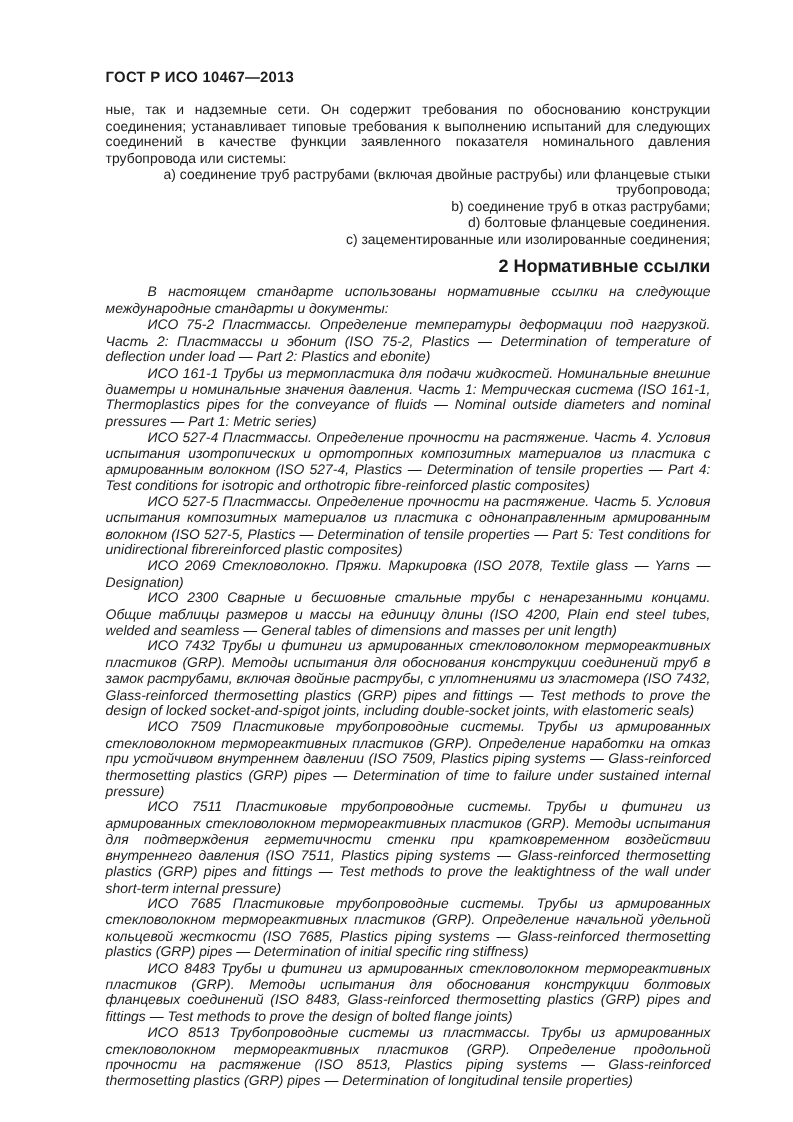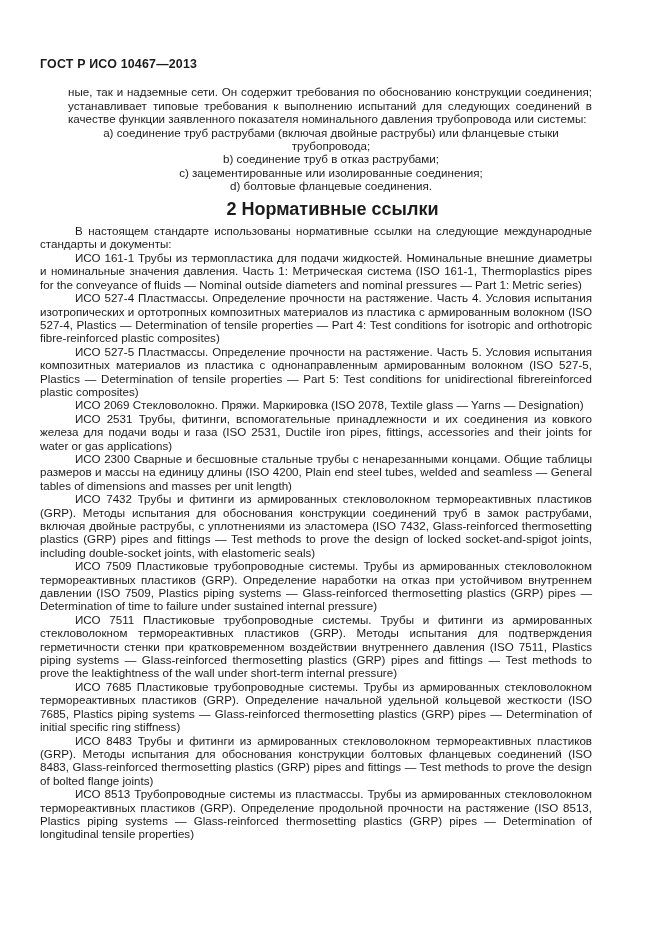--- a/index.html
+++ b/index.html
@@ -6,86 +6,86 @@
     margin: 0;
     padding: 0;
     background: #ffffff;
   }
   .page {
     position: relative;
     width: 661px;
     height: 935px;
     box-sizing: border-box;
     background: #ffffff;
-    padding: 58px 69px 0 40px;
+    padding: 58px 69px 0 88px;
     font-family: "Liberation Sans", "DejaVu Sans", sans-serif;
     font-size: 11.6px;
     line-height: 13.4px;
     color: #1b1b1b;
     overflow: hidden;
   }
   .doc-header {
     font-weight: bold;
     font-size: 12.4px;
     letter-spacing: 0.2px;
     margin: 0 0 14px 0;
     text-align: left;
   }
   p {
     margin: 0;
     text-align: justify;
   }
   .cont {
     text-indent: 0;
-    margin-left: 28px;
   }
   ul.abc {
     list-style: none;
     margin: 0;
     padding: 0;
   }
   ul.abc li {
     padding-left: 30px;
-    text-align: center;
+    text-align: right;
   }
   .section-title {
     font-weight: bold;
-    font-size: 18px;
+    font-size: 15px;
     margin: 10px 0 8px 33px;
-    text-align: center;
+    text-align: right;
   }
   .lead, .ref {
     text-indent: 35px;
+    font-style: italic;
   }
 </style>
 </head>
 <body>
 
 <div class="page">
 
   <div class="doc-header">ГОСТ Р ИСО 10467—2013</div>
 
   <p class="cont">ные, так и надземные сети. Он содержит требования по обоснованию конструкции соединения; устанавливает типовые требования к выполнению испытаний для следующих соединений в качестве функции заявленного показателя номинального давления трубопровода или системы:</p>
 
   <ul class="abc">
     <li>a) соединение труб раструбами (включая двойные раструбы) или фланцевые стыки трубопровода;</li>
     <li>b) соединение труб в отказ раструбами;</li>
+    <li>d) болтовые фланцевые соединения.</li>
     <li>c) зацементированные или изолированные соединения;</li>
-    <li>d) болтовые фланцевые соединения.</li>
   </ul>
 
   <div class="section-title">2  Нормативные ссылки</div>
 
   <p class="lead">В настоящем стандарте использованы нормативные ссылки на следующие международные стандарты и документы:</p>
 
+  <p class="ref">ИСО 75-2 Пластмассы. Определение температуры деформации под нагрузкой. Часть 2: Пластмассы и эбонит (ISO 75-2, Plastics — Determination of temperature of deflection under load — Part 2: Plastics and ebonite)</p>
   <p class="ref">ИСО 161-1 Трубы из термопластика для подачи жидкостей. Номинальные внешние диаметры и номинальные значения давления. Часть 1: Метрическая система (ISO 161-1, Thermoplastics pipes for the conveyance of fluids — Nominal outside diameters and nominal pressures — Part 1: Metric series)</p>
   <p class="ref">ИСО 527-4 Пластмассы. Определение прочности на растяжение. Часть 4. Условия испытания изотропических и ортотропных композитных материалов из пластика с армированным волокном (ISO 527-4, Plastics — Determination of tensile properties — Part 4: Test conditions for isotropic and orthotropic fibre-reinforced plastic composites)</p>
   <p class="ref">ИСО 527-5 Пластмассы. Определение прочности на растяжение. Часть 5. Условия испытания композитных материалов из пластика с однонаправленным армированным волокном (ISO 527-5, Plastics — Determination of tensile properties — Part 5: Test conditions for unidirectional fibrereinforced plastic composites)</p>
   <p class="ref">ИСО 2069 Стекловолокно. Пряжи. Маркировка (ISO 2078, Textile glass — Yarns — Designation)</p>
-  <p class="ref">ИСО 2531 Трубы, фитинги, вспомогательные принадлежности и их соединения из ковкого железа для подачи воды и газа (ISO 2531, Ductile iron pipes, fittings, accessories and their joints for water or gas applications)</p>
   <p class="ref">ИСО 2300 Сварные и бесшовные стальные трубы с ненарезанными концами. Общие таблицы размеров и массы на единицу длины (ISO 4200, Plain end steel tubes, welded and seamless — General tables of dimensions and masses per unit length)</p>
   <p class="ref">ИСО 7432 Трубы и фитинги из армированных стекловолокном термореактивных пластиков (GRP). Методы испытания для обоснования конструкции соединений труб в замок раструбами, включая двойные раструбы, с уплотнениями из эластомера (ISO 7432, Glass-reinforced thermosetting plastics (GRP) pipes and fittings — Test methods to prove the design of locked socket-and-spigot joints, including double-socket joints, with elastomeric seals)</p>
   <p class="ref">ИСО 7509 Пластиковые трубопроводные системы. Трубы из армированных стекловолокном термореактивных пластиков (GRP). Определение наработки на отказ при устойчивом внутреннем давлении (ISO 7509, Plastics piping systems — Glass-reinforced thermosetting plastics (GRP) pipes — Determination of time to failure under sustained internal pressure)</p>
   <p class="ref">ИСО 7511 Пластиковые трубопроводные системы. Трубы и фитинги из армированных стекловолокном термореактивных пластиков (GRP). Методы испытания для подтверждения герметичности стенки при кратковременном воздействии внутреннего давления (ISO 7511, Plastics piping systems — Glass-reinforced thermosetting plastics (GRP) pipes and fittings — Test methods to prove the leaktightness of the wall under short-term internal pressure)</p>
   <p class="ref">ИСО 7685 Пластиковые трубопроводные системы. Трубы из армированных стекловолокном термореактивных пластиков (GRP). Определение начальной удельной кольцевой жесткости (ISO 7685, Plastics piping systems — Glass-reinforced thermosetting plastics (GRP) pipes — Determination of initial specific ring stiffness)</p>
   <p class="ref">ИСО 8483 Трубы и фитинги из армированных стекловолокном термореактивных пластиков (GRP). Методы испытания для обоснования конструкции болтовых фланцевых соединений (ISO 8483, Glass-reinforced thermosetting plastics (GRP) pipes and fittings — Test methods to prove the design of bolted flange joints)</p>
   <p class="ref">ИСО 8513 Трубопроводные системы из пластмассы. Трубы из армированных стекловолокном термореактивных пластиков (GRP). Определение продольной прочности на растяжение (ISO 8513, Plastics piping systems — Glass-reinforced thermosetting plastics (GRP) pipes — Determination of longitudinal tensile properties)</p>
 
 </div>
 

